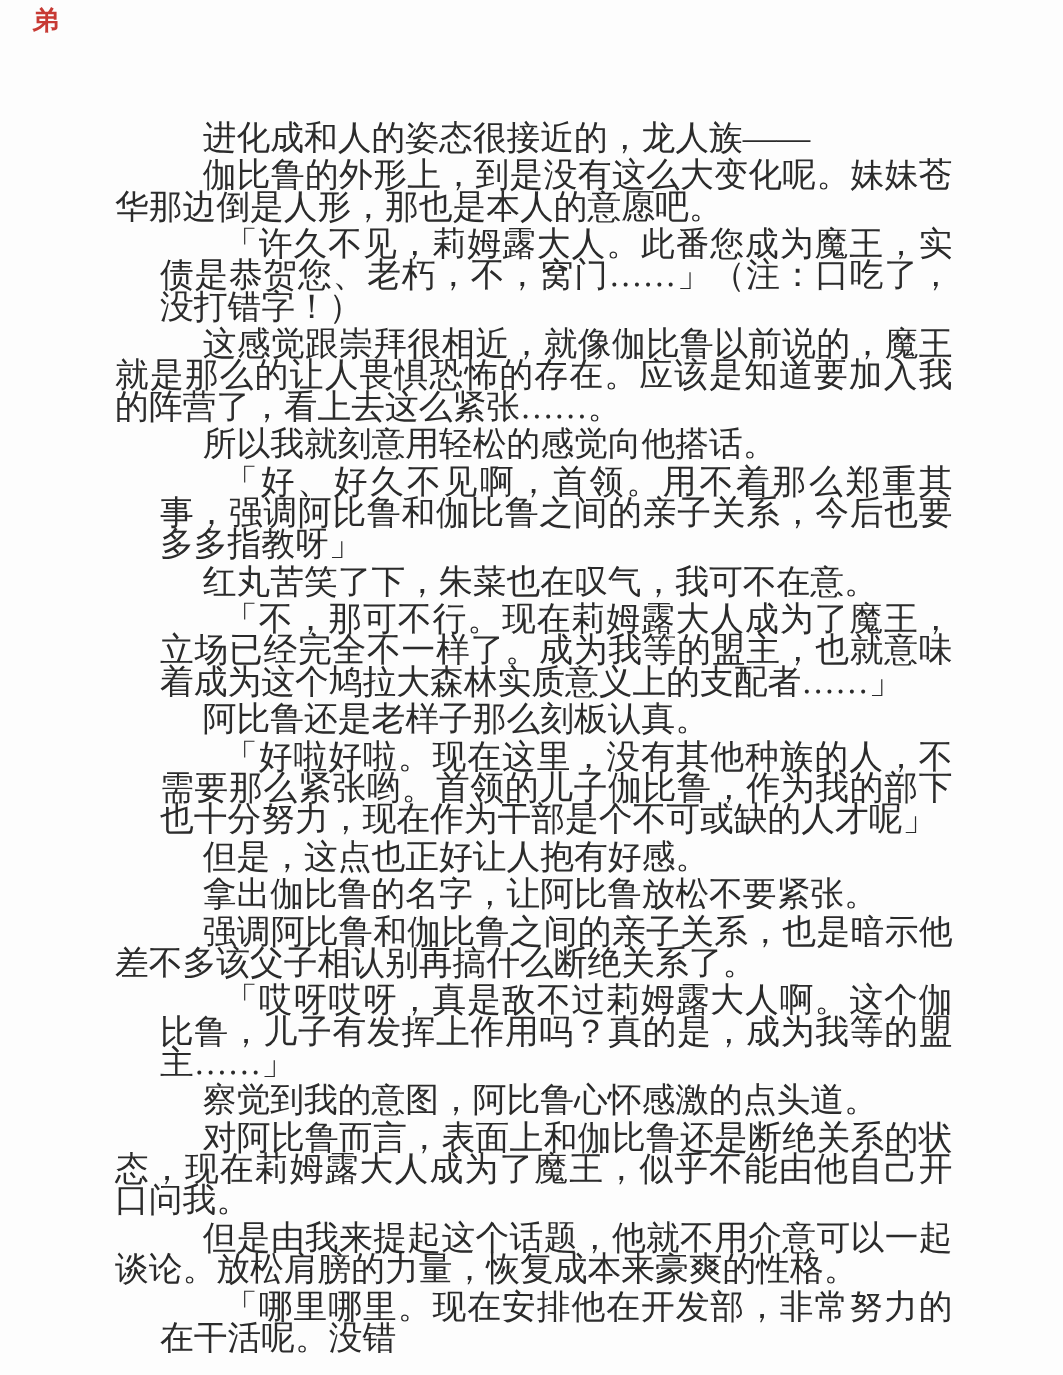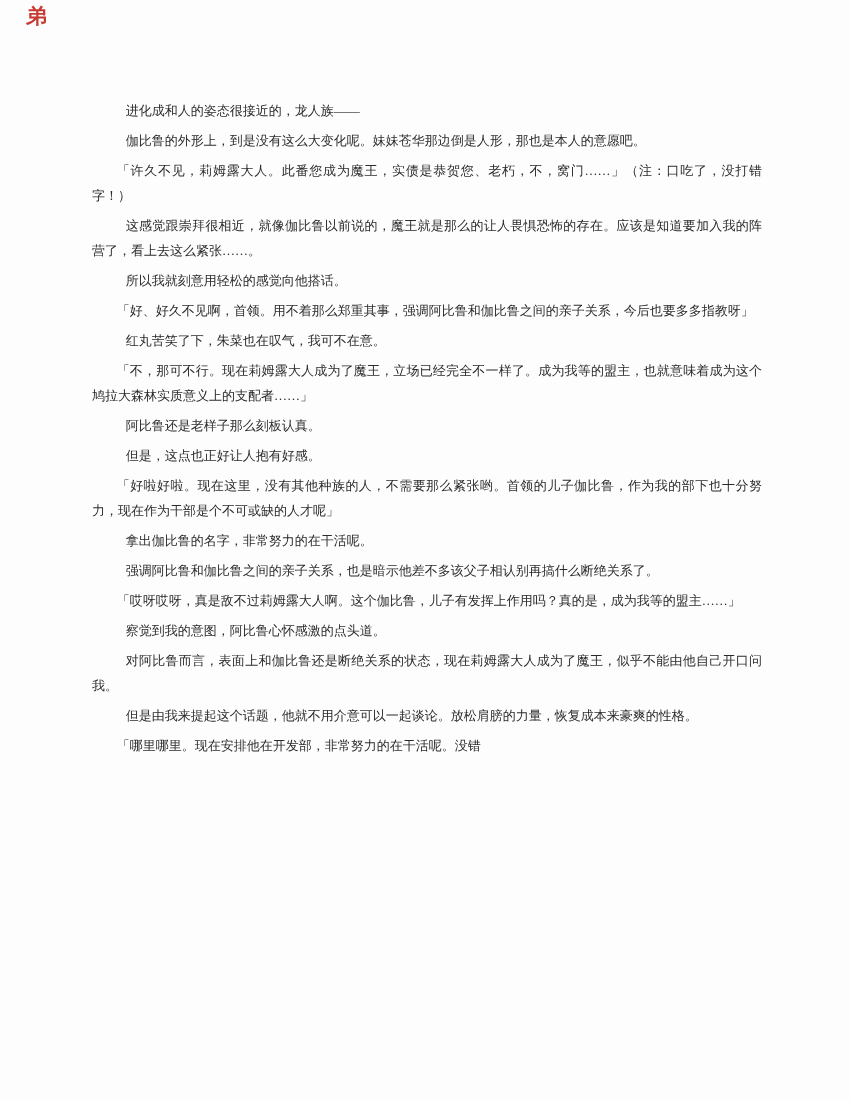--- a/index.html
+++ b/index.html
@@ -23,55 +23,56 @@
     font-family: "Liberation Serif", "DejaVu Serif", serif;
     font-weight: bold;
     opacity: 0.9;
   }
   .content {
     position: absolute;
     left: 92px;
     top: 98px;
     width: 670px;
     font-family: "Liberation Serif", "DejaVu Serif", serif;
-    font-size: 13px;
+    font-size: 27px;
     line-height: 25px;
     color: #2b2b2b;
     text-align: justify;
     letter-spacing: 0;
   }
   .content p {
     margin: 0 0 5px 0;
     padding: 0;
   }
   .content p.narration {
     text-indent: 2.6em;
   }
   .content p.dialog {
     text-indent: 1.9em;
+    margin-left: 36px;
   }
 </style>
 </head>
 <body>
 
 <div class="page" style="background: rgb(253, 253, 253);">
   <div class="red-mark" style="color: rgb(194, 37, 31);">弟</div>
   <div class="content" style="color: rgb(43, 43, 43);">
       <p class="para narration">进化成和人的姿态很接近的，龙人族——</p>
       <p class="para narration">伽比鲁的外形上，到是没有这么大变化呢。妹妹苍华那边倒是人形，那也是本人的意愿吧。</p>
       <p class="para dialog">「许久不见，莉姆露大人。此番您成为魔王，实债是恭贺您、老朽，不，窝门……」（注：口吃了，没打错字！）</p>
       <p class="para narration">这感觉跟崇拜很相近，就像伽比鲁以前说的，魔王就是那么的让人畏惧恐怖的存在。应该是知道要加入我的阵营了，看上去这么紧张……。</p>
       <p class="para narration">所以我就刻意用轻松的感觉向他搭话。</p>
       <p class="para dialog">「好、好久不见啊，首领。用不着那么郑重其事，强调阿比鲁和伽比鲁之间的亲子关系，今后也要多多指教呀」</p>
       <p class="para narration">红丸苦笑了下，朱菜也在叹气，我可不在意。</p>
       <p class="para dialog">「不，那可不行。现在莉姆露大人成为了魔王，立场已经完全不一样了。成为我等的盟主，也就意味着成为这个鸠拉大森林实质意义上的支配者……」</p>
       <p class="para narration">阿比鲁还是老样子那么刻板认真。</p>
+      <p class="para dialog">「好啦好啦。现在这里，没有其他种族的人，不需要那么紧张哟。首领的儿子伽比鲁，作为我的部下也十分努力，现在作为干部是个不可或缺的人才呢」</p>
       <p class="para narration">但是，这点也正好让人抱有好感。</p>
-      <p class="para dialog">「好啦好啦。现在这里，没有其他种族的人，不需要那么紧张哟。首领的儿子伽比鲁，作为我的部下也十分努力，现在作为干部是个不可或缺的人才呢」</p>
-      <p class="para narration">拿出伽比鲁的名字，非常努力的在干活呢。</p>
+      <p class="para narration">拿出伽比鲁的名字，让阿比鲁放松不要紧张。</p>
       <p class="para narration">强调阿比鲁和伽比鲁之间的亲子关系，也是暗示他差不多该父子相认别再搞什么断绝关系了。</p>
       <p class="para dialog">「哎呀哎呀，真是敌不过莉姆露大人啊。这个伽比鲁，儿子有发挥上作用吗？真的是，成为我等的盟主……」</p>
       <p class="para narration">察觉到我的意图，阿比鲁心怀感激的点头道。</p>
       <p class="para narration">对阿比鲁而言，表面上和伽比鲁还是断绝关系的状态，现在莉姆露大人成为了魔王，似乎不能由他自己开口问我。</p>
       <p class="para narration">但是由我来提起这个话题，他就不用介意可以一起谈论。放松肩膀的力量，恢复成本来豪爽的性格。</p>
       <p class="para dialog">「哪里哪里。现在安排他在开发部，非常努力的在干活呢。没错</p>
     </div>
 </div>
 
 </body></html>

